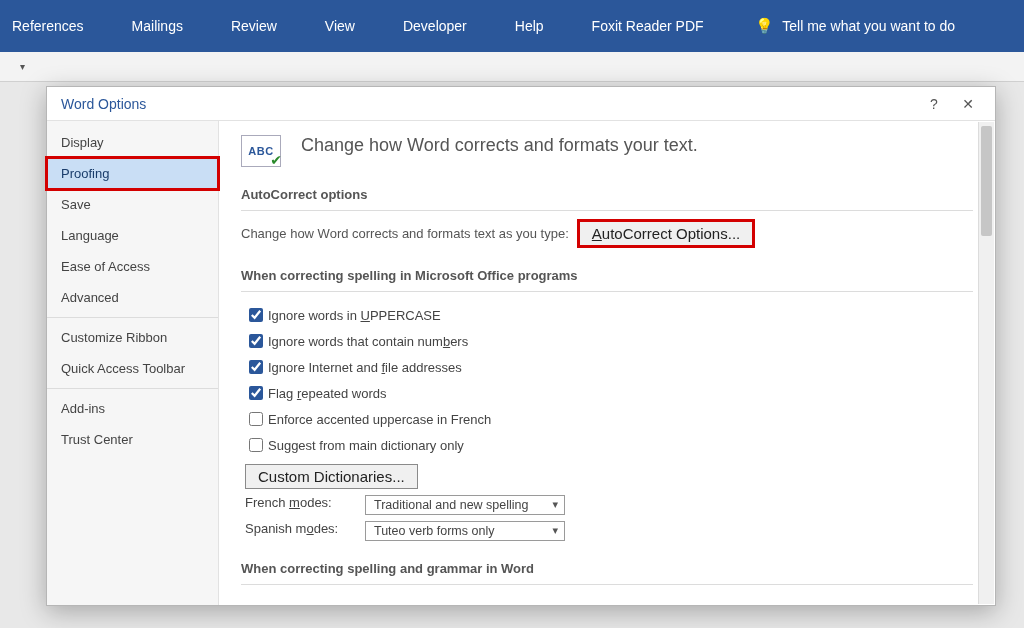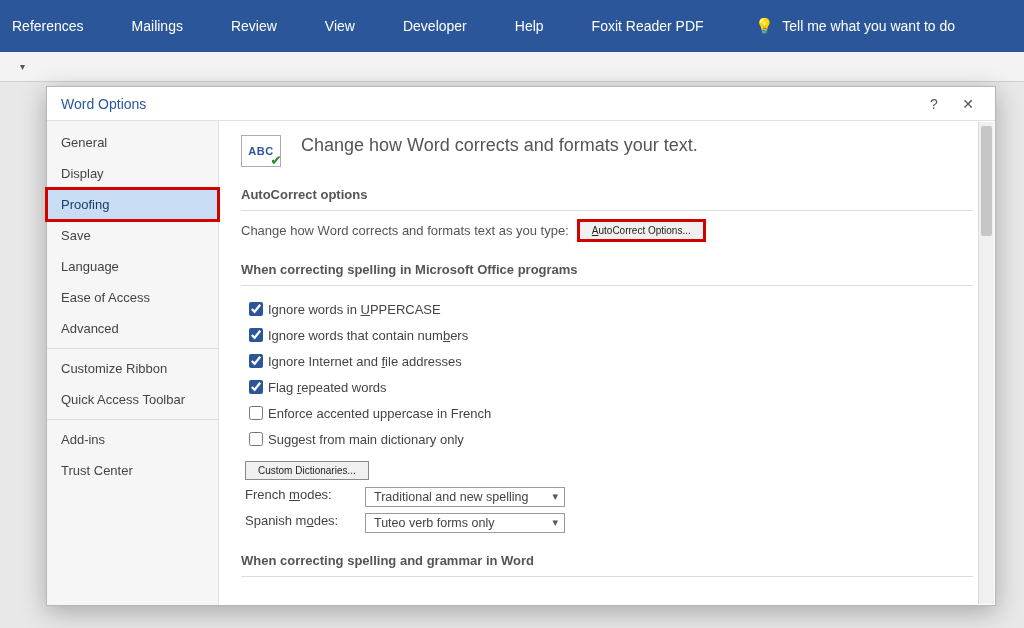--- a/index.html
+++ b/index.html
@@ -125,21 +125,21 @@
     padding: 6px 0 8px 0;
     border-bottom: 1px solid #dcdcdc;
     margin-bottom: 10px;
   }
   .row { display: flex; align-items: center; gap: 10px; margin: 4px 0 16px 0; }
   .row .lbl { color: #555; }
   .winbtn {
     border: 1px solid #8a8a8a;
     background: #f0f0f0;
     padding: 3px 12px;
-    font-size: 10px;
+    font-size: 15px;
     color: #222;
     cursor: pointer;
   }
   .winbtn .ul { text-decoration: underline; }
   .checks { margin: 0 0 10px 4px; }
   .checks label { display: flex; align-items: center; gap: 2px; padding: 3px 0; color: #444; cursor: pointer; }
   .checks input[type=checkbox] { width: 14px; height: 14px; accent-color: #2b579a; }
   .checks .ul { text-decoration: underline; }
   .combo-row { display: flex; align-items: flex-start; gap: 10px; margin: 6px 0 6px 4px; }
   .combo-row .clabel { width: 110px; color: #444; }
@@ -191,21 +191,20 @@
 </div>
 
 <div class="dialog">
   <div class="titlebar">
     <span class="title">Word Options</span>
     <span class="btn">?</span>
     <span class="btn">✕</span>
   </div>
   <div class="body">
     <div class="sidebar" id="sidebar">
-        <div class="item">General</div>
         <div class="item">Display</div>
         <div class="item selected highlight-red">Proofing</div>
         <div class="item">Save</div>
         <div class="item">Language</div>
         <div class="item">Ease of Access</div>
         <div class="item">Advanced</div>
         <div class="sep"></div>
         <div class="item">Customize Ribbon</div>
         <div class="item">Quick Access Toolbar</div>
         <div class="sep"></div>

